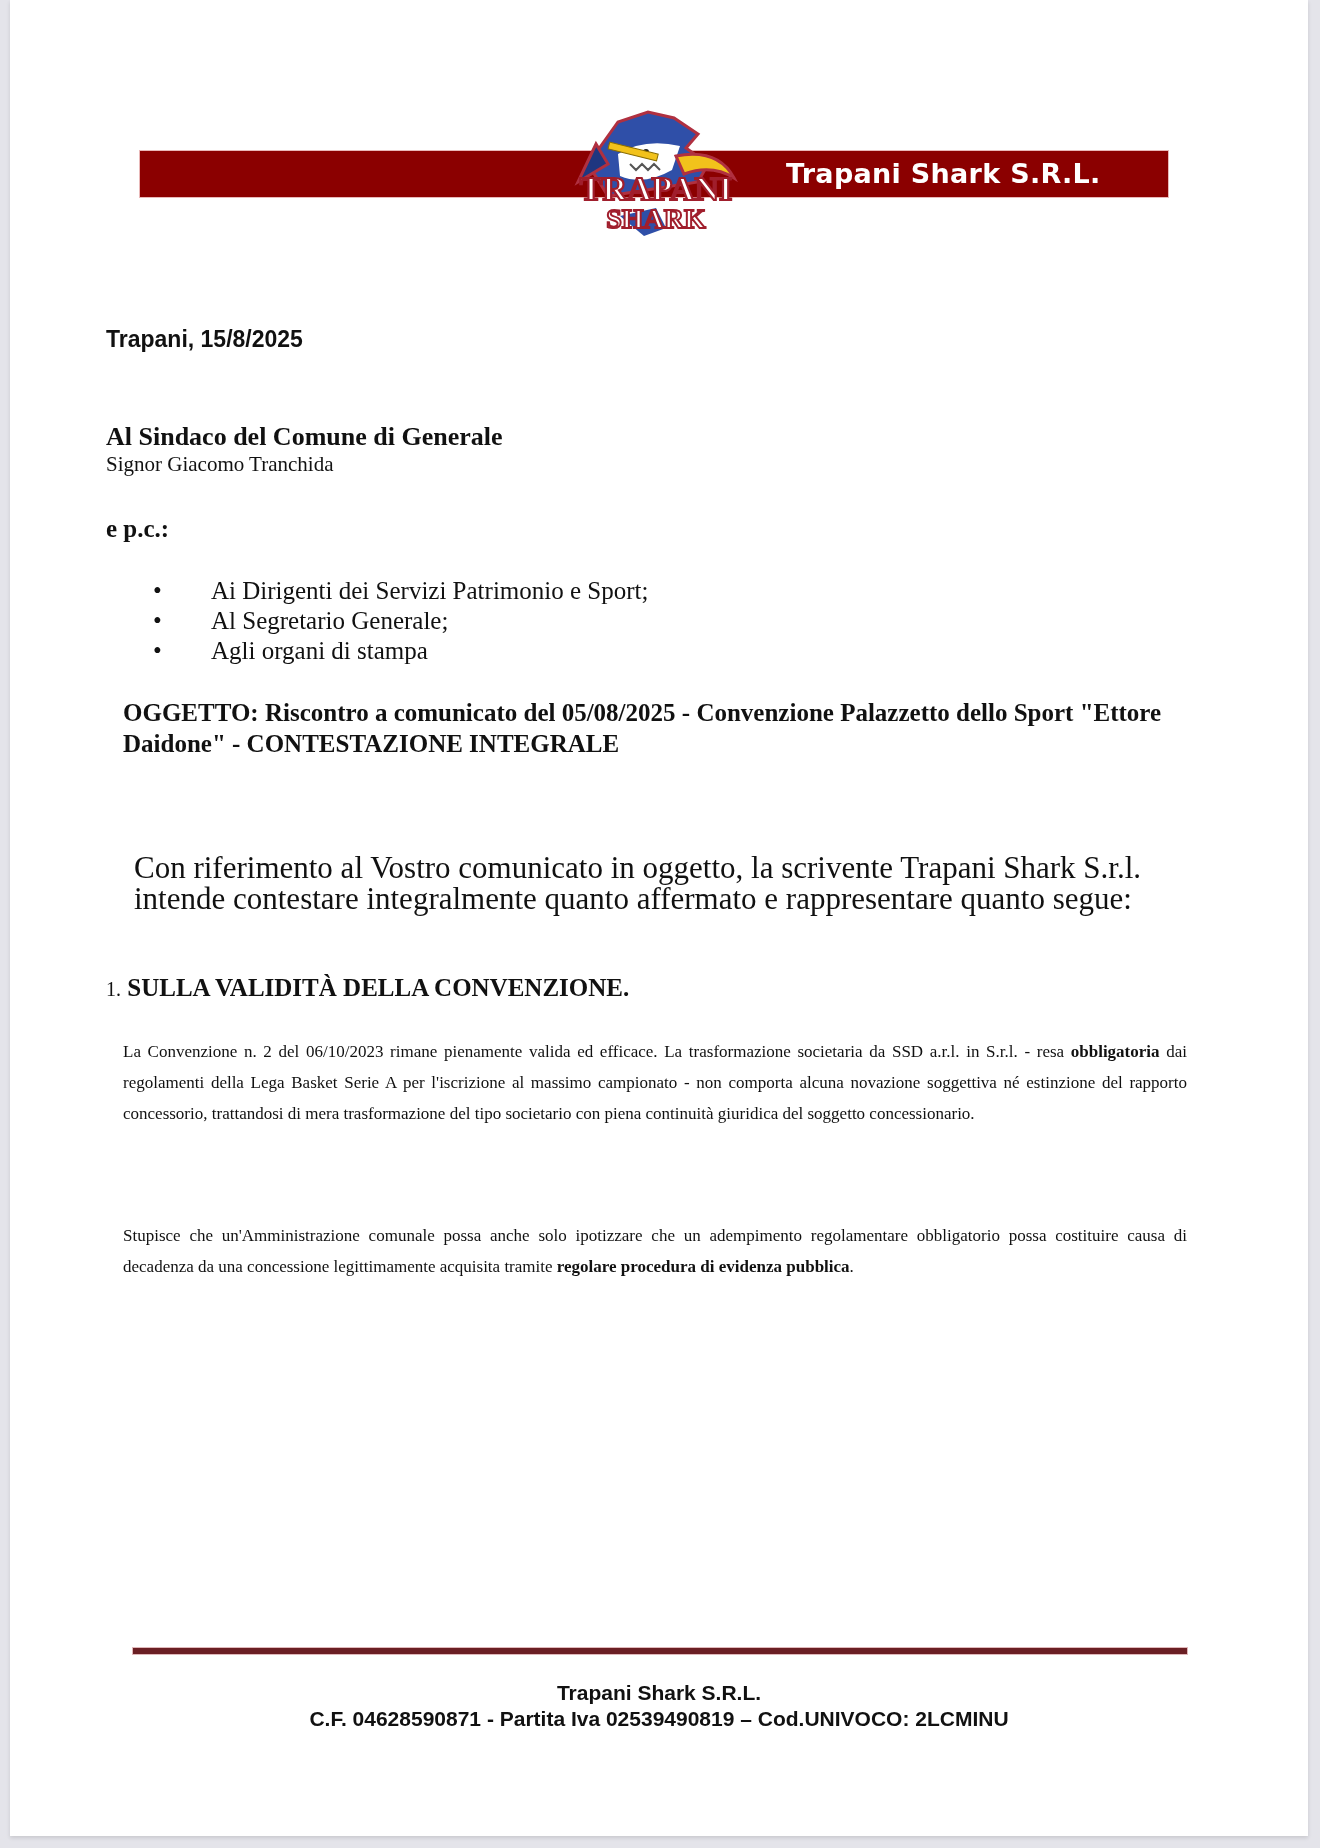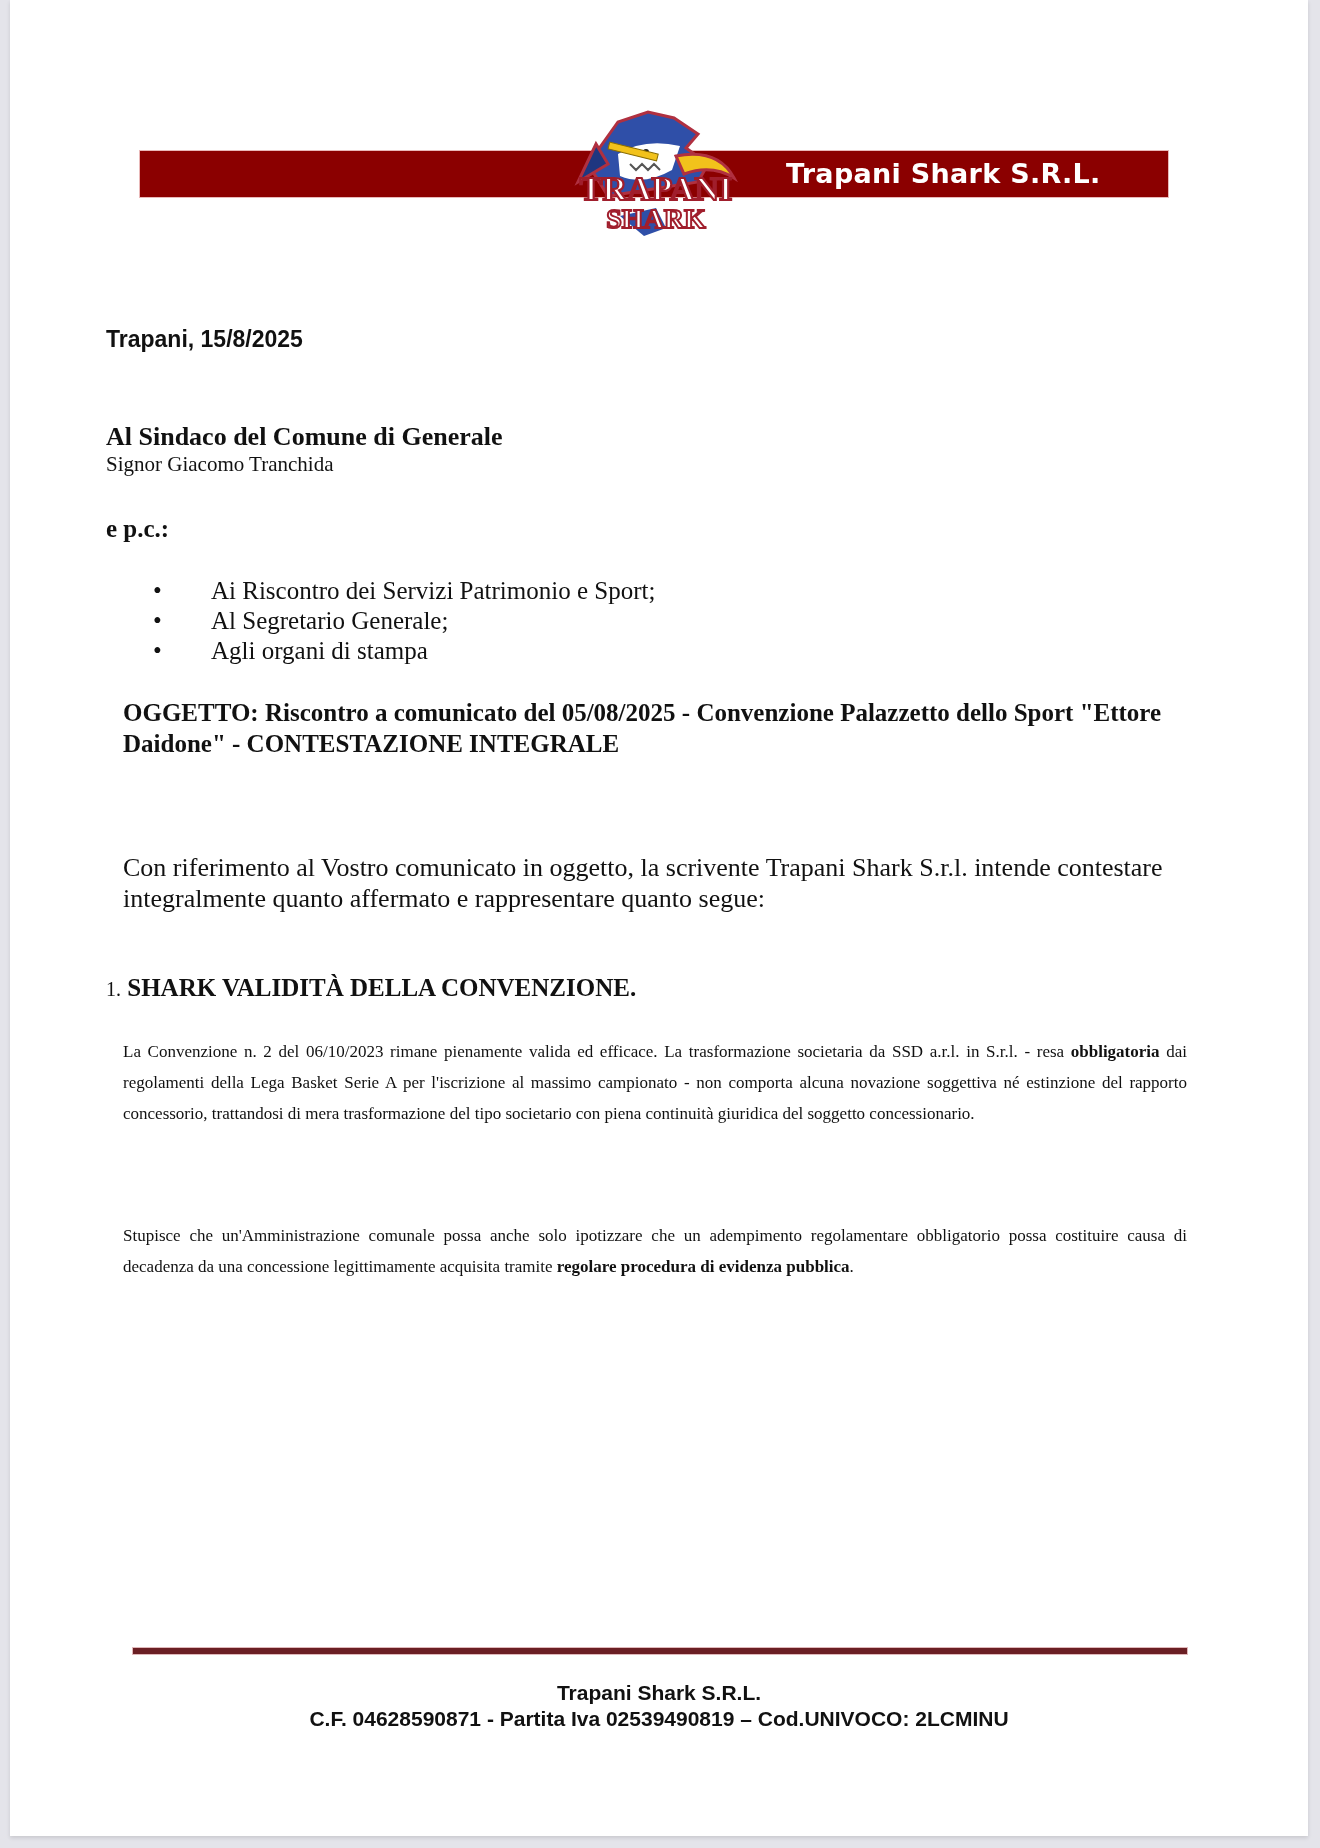--- a/index.html
+++ b/index.html
@@ -23,21 +23,21 @@
   .t { position:absolute; left:106px; white-space:nowrap; }
   .sans { font-family:"Liberation Sans", sans-serif; }
   .date { top:326px; font-size:23px; font-weight:bold; }
   .rcpt1 { top:422px; font-size:26px; font-weight:bold; }
   .rcpt2 { top:452px; font-size:21px; }
   .epc { top:515px; font-size:25px; font-weight:bold; }
   ul.cc { position:absolute; left:123px; top:576px; margin:0; padding:0; list-style:none; font-size:25px; }
   ul.cc li { height:30px; line-height:30px; position:relative; padding-left:88px; }
   ul.cc li .b { position:absolute; left:30px; top:0; }
   .subject { position:absolute; left:123px; top:697px; width:1065px; font-size:25px; font-weight:bold; line-height:31px; }
-  .intro { position:absolute; left:123px; top:852px; width:1065px; font-size:26px; line-height:31px; }
+  .intro { position:absolute; left:134px; top:852px; width:1065px; font-size:31px; line-height:31px; }
   .sec { top:974px; font-size:25px; }
   .sec .num { font-size:20px; }
   .sec .ttl { font-weight:bold; }
   .para { position:absolute; left:123px; width:1064px; font-size:17px; line-height:31px; text-align:justify; }
   .p1 { top:1036px; }
   .p2 { top:1220px; }
   .rule { position:absolute; left:133px; top:1648px; width:1054px; height:6px; background:#6b1f24; box-shadow:0 0 0 1px #e0b8ba; }
   .footer { position:absolute; left:10px; width:1298px; top:1680px; text-align:center; font-family:"Liberation Sans", sans-serif; font-weight:bold; font-size:21px; line-height:26px; }
 </style>
 </head>
@@ -68,32 +68,32 @@
   <text x="108" y="124" text-anchor="middle" font-family="Liberation Serif, serif" font-weight="bold" font-size="28" fill="#ffffff" stroke="#a01e2c" stroke-width="2">SHARK</text>
 </svg>
 
 <div class="t sans date">Trapani, 15/8/2025</div>
 
 <div class="t rcpt1">Al Sindaco del Comune di Generale</div>
 <div class="t rcpt2">Signor Giacomo Tranchida</div>
 
 <div class="t epc">e p.c.:</div>
 <ul class="cc">
-  <li><span class="b">•</span><span>Ai Riscontro dei Servizi Patrimonio e Sport;</span></li>
+  <li><span class="b">•</span><span>Ai Dirigenti dei Servizi Patrimonio e Sport;</span></li>
   <li><span class="b">•</span><span>Al Segretario Generale;</span></li>
   <li><span class="b">•</span><span>Agli organi di stampa</span></li>
 </ul>
 
 <div class="subject">OGGETTO: Riscontro a comunicato del 05/08/2025 - Convenzione Palazzetto dello Sport "Ettore Daidone" - CONTESTAZIONE INTEGRALE</div>
 
 <div class="intro">Con riferimento al Vostro comunicato in oggetto, la scrivente Trapani Shark S.r.l. intende contestare integralmente quanto affermato e rappresentare quanto segue:</div>
 
 <div class="t sec">
   <span class="num">1.</span>
-  <span class="ttl">SHARK VALIDITÀ DELLA CONVENZIONE.</span>
+  <span class="ttl">SULLA VALIDITÀ DELLA CONVENZIONE.</span>
 </div>
 
 <div class="para p1"><span>La Convenzione n. 2 del 06/10/2023 rimane pienamente valida ed efficace. La trasformazione societaria da SSD a.r.l. in S.r.l. - resa </span><b>obbligatoria</b><span> dai regolamenti della Lega Basket Serie A per l'iscrizione al massimo campionato - non comporta alcuna novazione soggettiva né estinzione del rapporto concessorio, trattandosi di mera trasformazione del tipo societario con piena continuità giuridica del soggetto concessionario.</span></div>
 
 <div class="para p2"><span>Stupisce che un'Amministrazione comunale possa anche solo ipotizzare che un adempimento regolamentare obbligatorio possa costituire causa di decadenza da una concessione legittimamente acquisita tramite </span><b>regolare procedura di evidenza pubblica</b><span>.</span></div>
 
 <div class="rule"></div>
 <div class="footer">
   <div>Trapani Shark S.R.L.</div>
   <div>C.F. 04628590871 - Partita Iva 02539490819 – Cod.UNIVOCO: 2LCMINU</div>

